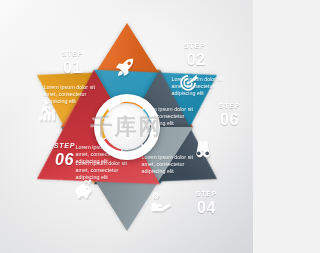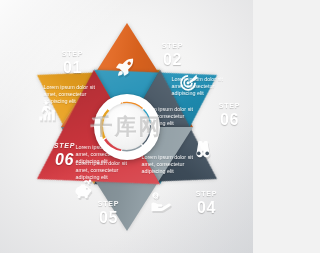--- a/index.html
+++ b/index.html
@@ -156,21 +156,21 @@
       <svg viewBox="0 0 24 24" aria-hidden="true">
         <circle cx="11" cy="3.4" r="1.9"></circle>
         <path d="M8.2 7.2 L11.6 6.0 L14.4 7.3 L16.1 10.2 L14.6 11.0 L13.1 8.8 L11.6 9.4 L13.3 12.4 L12.3 16.4 L10.6 16.0 L11.4 12.8 L9.0 10.6 L7.4 13.4 L5.8 12.5 Z"></path>
         <rect x="3.6" y="18.0" width="3.1" height="4.2"></rect>
         <rect x="8.2" y="15.8" width="3.1" height="6.4"></rect>
         <rect x="12.8" y="13.4" width="3.1" height="8.8"></rect>
         <rect x="17.4" y="10.6" width="3.1" height="11.6"></rect>
       </svg>
     </div>
 
-    <div class="label" style="left:126px;top:28px;width:66px;">
+    <div class="label" style="left:126px;top:28px;width:66px;text-align:right;">
       <div class="step-word">STEP</div>
       <div class="step-num">02</div>
     </div>
     <div class="body-text" style="left:158px;top:62px;">Lorem ipsum dolor sit amet, consectetur adipiscing elit</div>
     <div class="ico" style="left:100px;top:42px;">
       <svg viewBox="0 0 24 24" aria-hidden="true">
         <path d="M14.2 2.2c3.6 1.0 6.2 4.0 6.9 7.6 .3 1.6-.1 2.4-1.3 3.6l-4.2 4.2-5.0-5.0 4.2-4.2c1.2-1.2 2.0-1.6 3.6-1.3z" opacity="0"></path>
         <path d="M20.8 3.2c-3.4-.5-6.6.6-9.0 3.0L9.4 8.6l-3.1-.5c-.5-.1-1.0.1-1.3.5L2.6 11.9c-.4.5-.1 1.3.6 1.4l2.9.5 4.1 4.1.5 2.9c.1.7.9 1.0 1.4.6l3.3-2.4c.4-.3.6-.8.5-1.3l-.5-3.1 2.4-2.4c2.4-2.4 3.5-5.6 3.0-9.0-.05-.5-.5-.9-1.0-1zM15.2 9.4a1.9 1.9 0 1 1 2.7-2.7 1.9 1.9 0 0 1-2.7 2.7z"></path>
         <path d="M6.0 17.0c-1.2 1.2-1.6 4.6-1.6 4.6s3.4-.4 4.6-1.6a2.1 2.1 0 1 0-3.0-3.0z"></path>
       </svg>
@@ -198,24 +198,20 @@
     <div class="ico" style="left:178px;top:124px;">
       <svg viewBox="0 0 24 24" aria-hidden="true">
         <rect x="10.4" y="5.0" width="3.2" height="9.0" rx="0.6"></rect>
         <path d="M8.0 3.4h1.9c.6 0 1.0.4 1.0 1.0v6.0l1.1 6.4a3.6 3.6 0 1 1-7.1.0L6.9 4.6c.1-.7.5-1.2 1.1-1.2z"></path>
         <path d="M16.0 3.4h-1.9c-.6 0-1.0.4-1.0 1.0v6.0l-1.1 6.4a3.6 3.6 0 1 0 7.1.0L17.1 4.6c-.1-.7-.5-1.2-1.1-1.2z"></path>
         <circle cx="7.4" cy="16.8" r="2.0" fill="#3f4e5c"></circle>
         <circle cx="16.6" cy="16.8" r="2.0" fill="#3f4e5c"></circle>
       </svg>
     </div>
 
-    <div class="label" style="left:62px;top:186px;width:66px;">
-      <div class="step-word">STEP</div>
-      <div class="step-num">05</div>
-    </div>
     <div class="body-text" style="left:62px;top:146px;">Lorem ipsum dolor sit amet, consectetur adipiscing elit</div>
     <div class="ico" style="left:136px;top:176px;">
       <svg viewBox="0 0 24 24" aria-hidden="true">
         <path d="M6.0 2.4c-1.9 0-3.4 1.5-3.4 3.4S4.1 9.2 6.0 9.2 9.4 7.7 9.4 5.8 7.9 2.4 6.0 2.4zm.5 5.4v.5h-.8v-.5c-.6-.1-1.1-.4-1.2-1.0l.8-.2c.1.3.4.5.8.5.4 0 .6-.2.6-.4 0-.3-.3-.4-.8-.5-.7-.2-1.3-.4-1.3-1.2 0-.5.4-.9 1.0-1.0V3.4h.8v.5c.6.1 1.0.5 1.1.9l-.8.3c-.1-.3-.3-.4-.7-.4-.3 0-.5.1-.5.4 0 .2.3.3.8.5.7.2 1.4.4 1.4 1.2 0 .5-.4 1.0-1.2 1.1z"></path>
         <path d="M1.6 14.6c.9-1.1 2.2-1.2 3.4-.7l4.0 1.6h3.0c.8 0 1.5.6 1.5 1.4 0 .8-.7 1.4-1.5 1.4H9.0v1.0h3.2c.6 0 1.1-.2 1.6-.5l6.2-3.9c.8-.5 1.8-.3 2.3.5.5.8.2 1.8-.6 2.3l-6.9 4.3c-.8.5-1.7.8-2.6.8H1.6z"></path>
       </svg>
     </div>
 
     <div class="label" style="left:18px;top:128px;width:66px;font-style:italic;">
       <div class="step-word">STEP</div>

